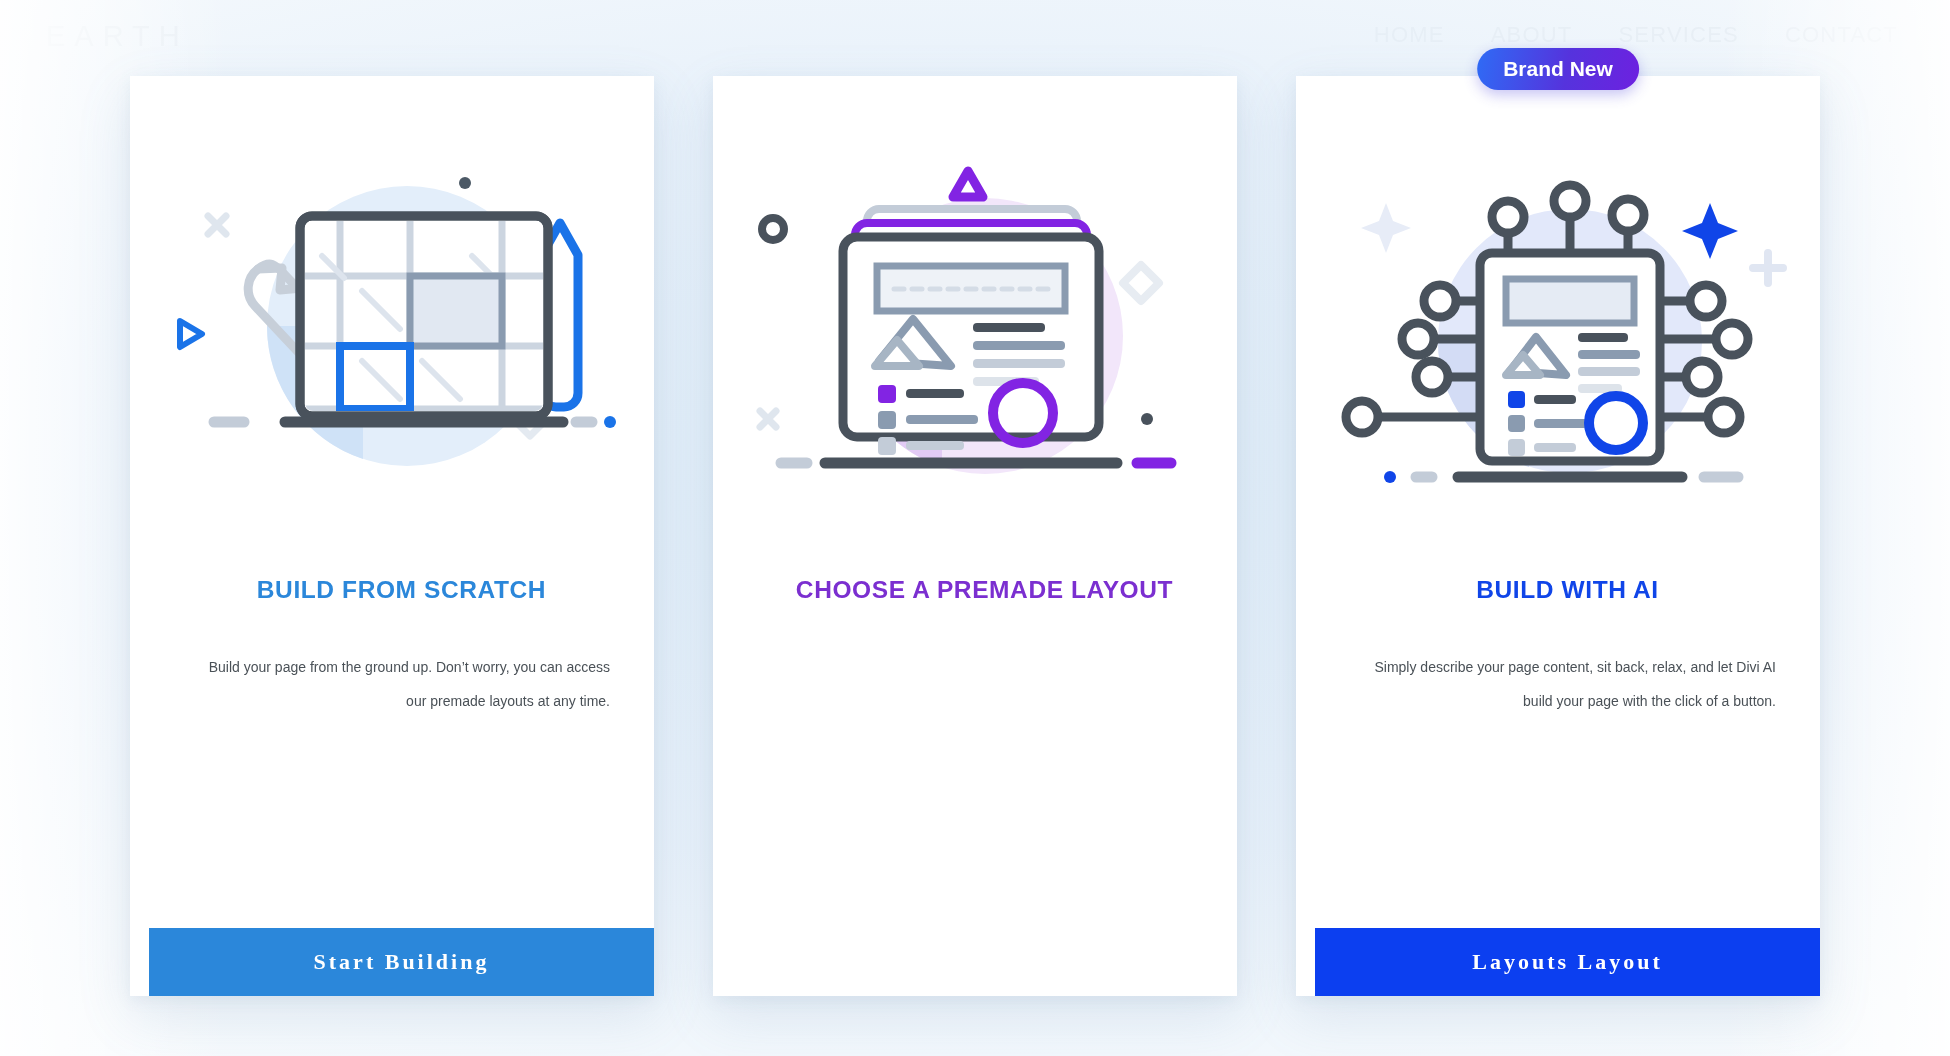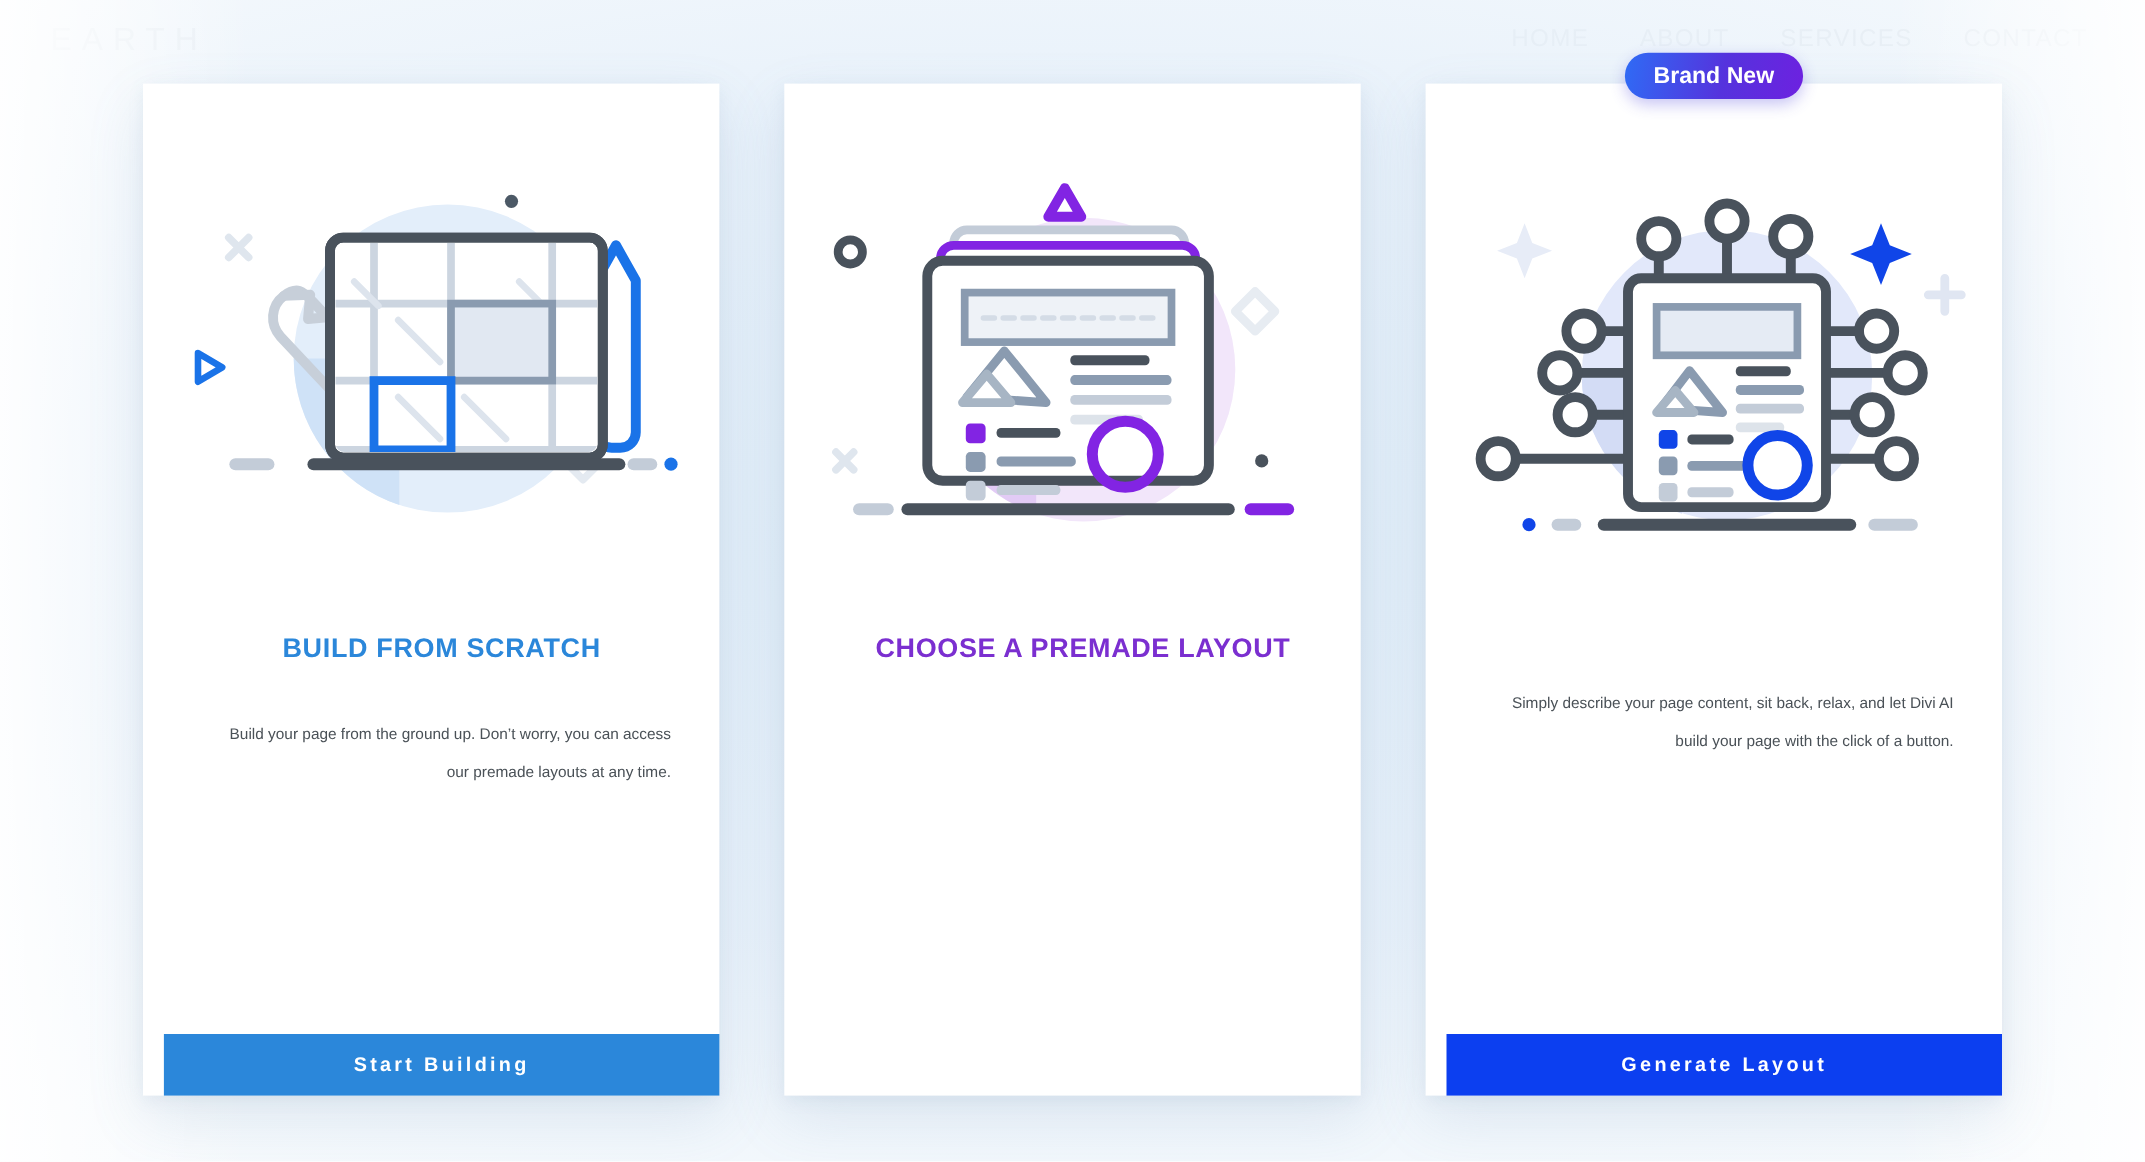--- a/index.html
+++ b/index.html
@@ -95,30 +95,31 @@
   .card-desc {
     text-align: right;
     font-size: 14px;
     line-height: 34px;
     color: #4a5157;
     padding: 0 44px;
     margin-top: 46px;
   }
   .card-spacer { flex: 1 1 auto; }
   .card-btn {
-    height: 56px;
+    height: 68px;
     display: flex;
     align-items: center;
     justify-content: center;
     color: #ffffff;
-    font-size: 18px;
+    font-size: 22px;
     font-weight: 700;
     letter-spacing: 3px;
     cursor: pointer;
     user-select: none;
+    font-family: Liberation Serif, serif;
   }
 
   
   .badge {
     position: absolute;
     left: 50%;
     transform: translateX(-50%);
     top: -28px;
     padding: 9px 26px;
     border-radius: 30px;
@@ -306,18 +307,19 @@
         <rect x="196" y="282" width="42" height="9" rx="4" fill="#c3ccd8"></rect>
 
         <circle cx="278" cy="262" r="27" fill="none" stroke="#1045e8" stroke-width="10"></circle>
 
         <path d="M120 316 H344" stroke="#49525c" stroke-width="11" stroke-linecap="round"></path>
         <path d="M78 316 h16" stroke="#c3ccd8" stroke-width="11" stroke-linecap="round"></path>
         <circle cx="52" cy="316" r="6" fill="#1045e8"></circle>
         <path d="M366 316 h34" stroke="#c3ccd8" stroke-width="11" stroke-linecap="round"></path>
       </svg>
     </div>
+    <div class="card-title" style="color:#1045e8">BUILD WITH AI</div>
     <div class="card-desc">Simply describe your page content, sit back, relax, and let Divi AI build your page with the click of a button.</div>
     <div class="card-spacer"></div>
-    <div class="card-btn" style="background:#0c3ff0">Generate Layout</div>
+    <div class="card-btn" style="background:#0c3ff0">Layouts Layout</div>
   </div>
 
 </div>
 
 </body></html>

